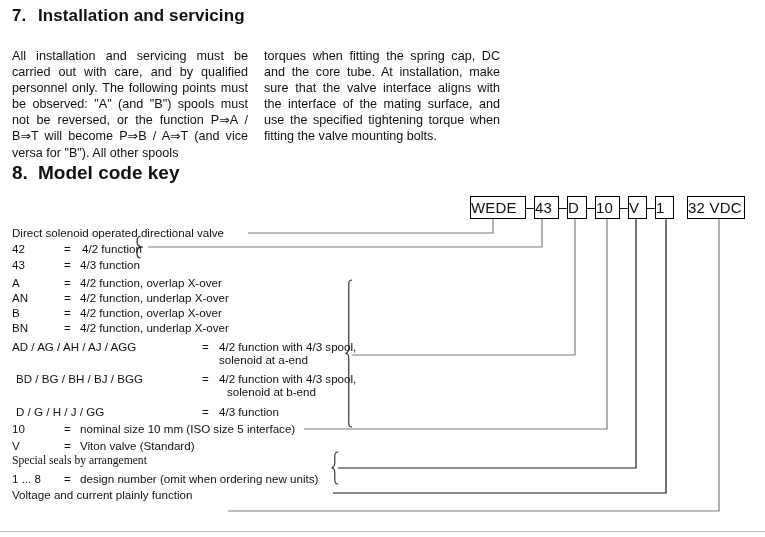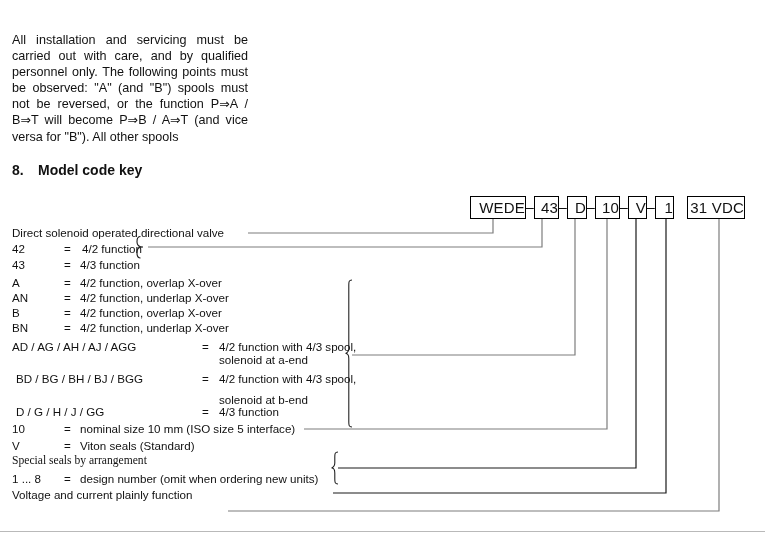--- a/index.html
+++ b/index.html
@@ -15,51 +15,51 @@
 
   
   .sec7-head{
     position:absolute;left:12px;top:6px;
     font-size:17px;font-weight:bold;letter-spacing:.1px;
     white-space:nowrap;
   }
   .sec7-head .num{display:inline-block;width:26px;}
 
   .cols{
-    position:absolute;left:12px;top:32px;width:742px;
+    position:absolute;left:12px;top:48px;width:742px;
     display:flex;gap:16px;
   }
   .col{width:236px;}
   .col p{
     margin:0;
     font-size:12.6px;
     line-height:16.1px;
     text-align:justify;
     text-justify:inter-word;
     hyphens:none;
   }
 
   
   .sec8-head{
     position:absolute;left:12px;top:162px;
-    font-size:14px;font-weight:bold;
+    font-size:19px;font-weight:bold;
     white-space:nowrap;
   }
   .sec8-head .num{display:inline-block;width:26px;}
 
   
   .codebar{position:absolute;left:0;top:196px;height:24px;}
   .cbox{
     position:absolute;top:0;
     height:23px;
     border:1.3px solid #000;
     background:#fff;
     font-size:15px;
     line-height:21px;
-    text-align:right;
+    text-align:left;
     box-sizing:border-box;
     white-space:nowrap;
     letter-spacing:.2px;
   }
   .dash{
     position:absolute;top:0;height:23px;line-height:22px;
     font-size:14px;text-align:center;width:10px;
   }
 
   
@@ -83,44 +83,50 @@
   .botrule{
     position:absolute;left:0;top:531px;width:765px;height:1px;
     background:#b9b9b9;
   }
 </style>
 </head>
 <body>
 
 <div class="page">
 
+  <div class="sec7-head">
+    <span class="num">7.</span><span>Installation and servicing</span>
+  </div>
 
   <div class="cols">
     <div class="col">
       <p>All installation and servicing  must be carried out with care, and by qualified personnel only. The following points must be observed: "A" (and "B") spools must not be reversed, or the function P⇒A / B⇒T will become P⇒B / A⇒T (and vice versa for "B"). All other spools</p>
+    </div>
+    <div class="col">
+      <p>torques when fitting the spring cap, DC and the core tube. At installation, make sure that the valve interface aligns with the interface of the mating surface, and use the specified tightening torque when fitting the valve mounting bolts.</p>
     </div>
   </div>
 
   <div class="sec8-head">
     <span class="num">8.</span><span>Model code key</span>
   </div>
 
   <div class="codebar" id="codebar">
       <div class="cbox" style="left: 470px; width: 56px;">WEDE</div>
       <div class="dash" style="left: 525px;">–</div>
       <div class="cbox" style="left: 534px; width: 25px;">43</div>
       <div class="dash" style="left: 558px;">–</div>
       <div class="cbox" style="left: 567px; width: 20px;">D</div>
       <div class="dash" style="left: 586px;">–</div>
       <div class="cbox" style="left: 595px; width: 25px;">10</div>
       <div class="dash" style="left: 619px;">–</div>
       <div class="cbox" style="left: 628px; width: 19px;">V</div>
       <div class="dash" style="left: 646px;">–</div>
       <div class="cbox" style="left: 655px; width: 19px;">1</div>
-      <div class="cbox" style="left: 687px; width: 58px;">31 VDC</div>
+      <div class="cbox" style="left: 687px; width: 58px;">32 VDC</div>
     </div>
 
   <div class="keylist" id="keylist">
       <div class="krow" style="top: 0px;">
         <span class="c1" style="left: 0px;">Direct solenoid operated directional valve</span>
       </div>
       <div class="krow" style="top: 16px;">
         <span class="c1" style="left: 0px;">42</span>
         <span class="eq" style="left: 52px;">=</span>
         <span class="c2" style="left: 70px;">4/2 function</span>
@@ -157,36 +163,36 @@
       </div>
       <div class="krow" style="top: 127px;">
         <span class="c2" style="left: 207px;">solenoid at a-end</span>
       </div>
       <div class="krow" style="top: 146px;">
         <span class="c1" style="left: 4px;">BD / BG / BH / BJ / BGG</span>
         <span class="eq" style="left: 190px;">=</span>
         <span class="c2" style="left: 207px;">4/2 function with 4/3 spool,</span>
       </div>
       <div class="krow" style="top: 159px;">
-        <span class="c2" style="left: 207px; margin-top: 8px;">solenoid at b-end</span>
+        <span class="c2" style="left: 215px;">solenoid at b-end</span>
       </div>
       <div class="krow" style="top: 179px;">
         <span class="c1" style="left: 4px;">D / G / H / J / GG</span>
         <span class="eq" style="left: 190px;">=</span>
         <span class="c2" style="left: 207px;">4/3 function</span>
       </div>
       <div class="krow" style="top: 196px;">
         <span class="c1" style="left: 0px;">10</span>
         <span class="eq" style="left: 52px;">=</span>
         <span class="c2" style="left: 68px;">nominal size 10 mm (ISO size 5 interface)</span>
       </div>
       <div class="krow" style="top: 213px;">
         <span class="c1" style="left: 0px;">V</span>
         <span class="eq" style="left: 52px;">=</span>
-        <span class="c2" style="left: 68px;">Viton seals (Standard)</span>
+        <span class="c2" style="left: 68px;">Viton valve (Standard)</span>
       </div>
       <div class="krow" style="top: 228px;">
         <span class="c1" style="left: 0px; font-family: Liberation Serif, serif;">Special seals by arrangement</span>
       </div>
       <div class="krow" style="top: 246px;">
         <span class="c1" style="left: 0px;">1 ... 8</span>
         <span class="eq" style="left: 52px;">=</span>
         <span class="c2" style="left: 68px; text-align: right;">design number (omit when ordering new units)</span>
       </div>
       <div class="krow" style="top: 262px;">

